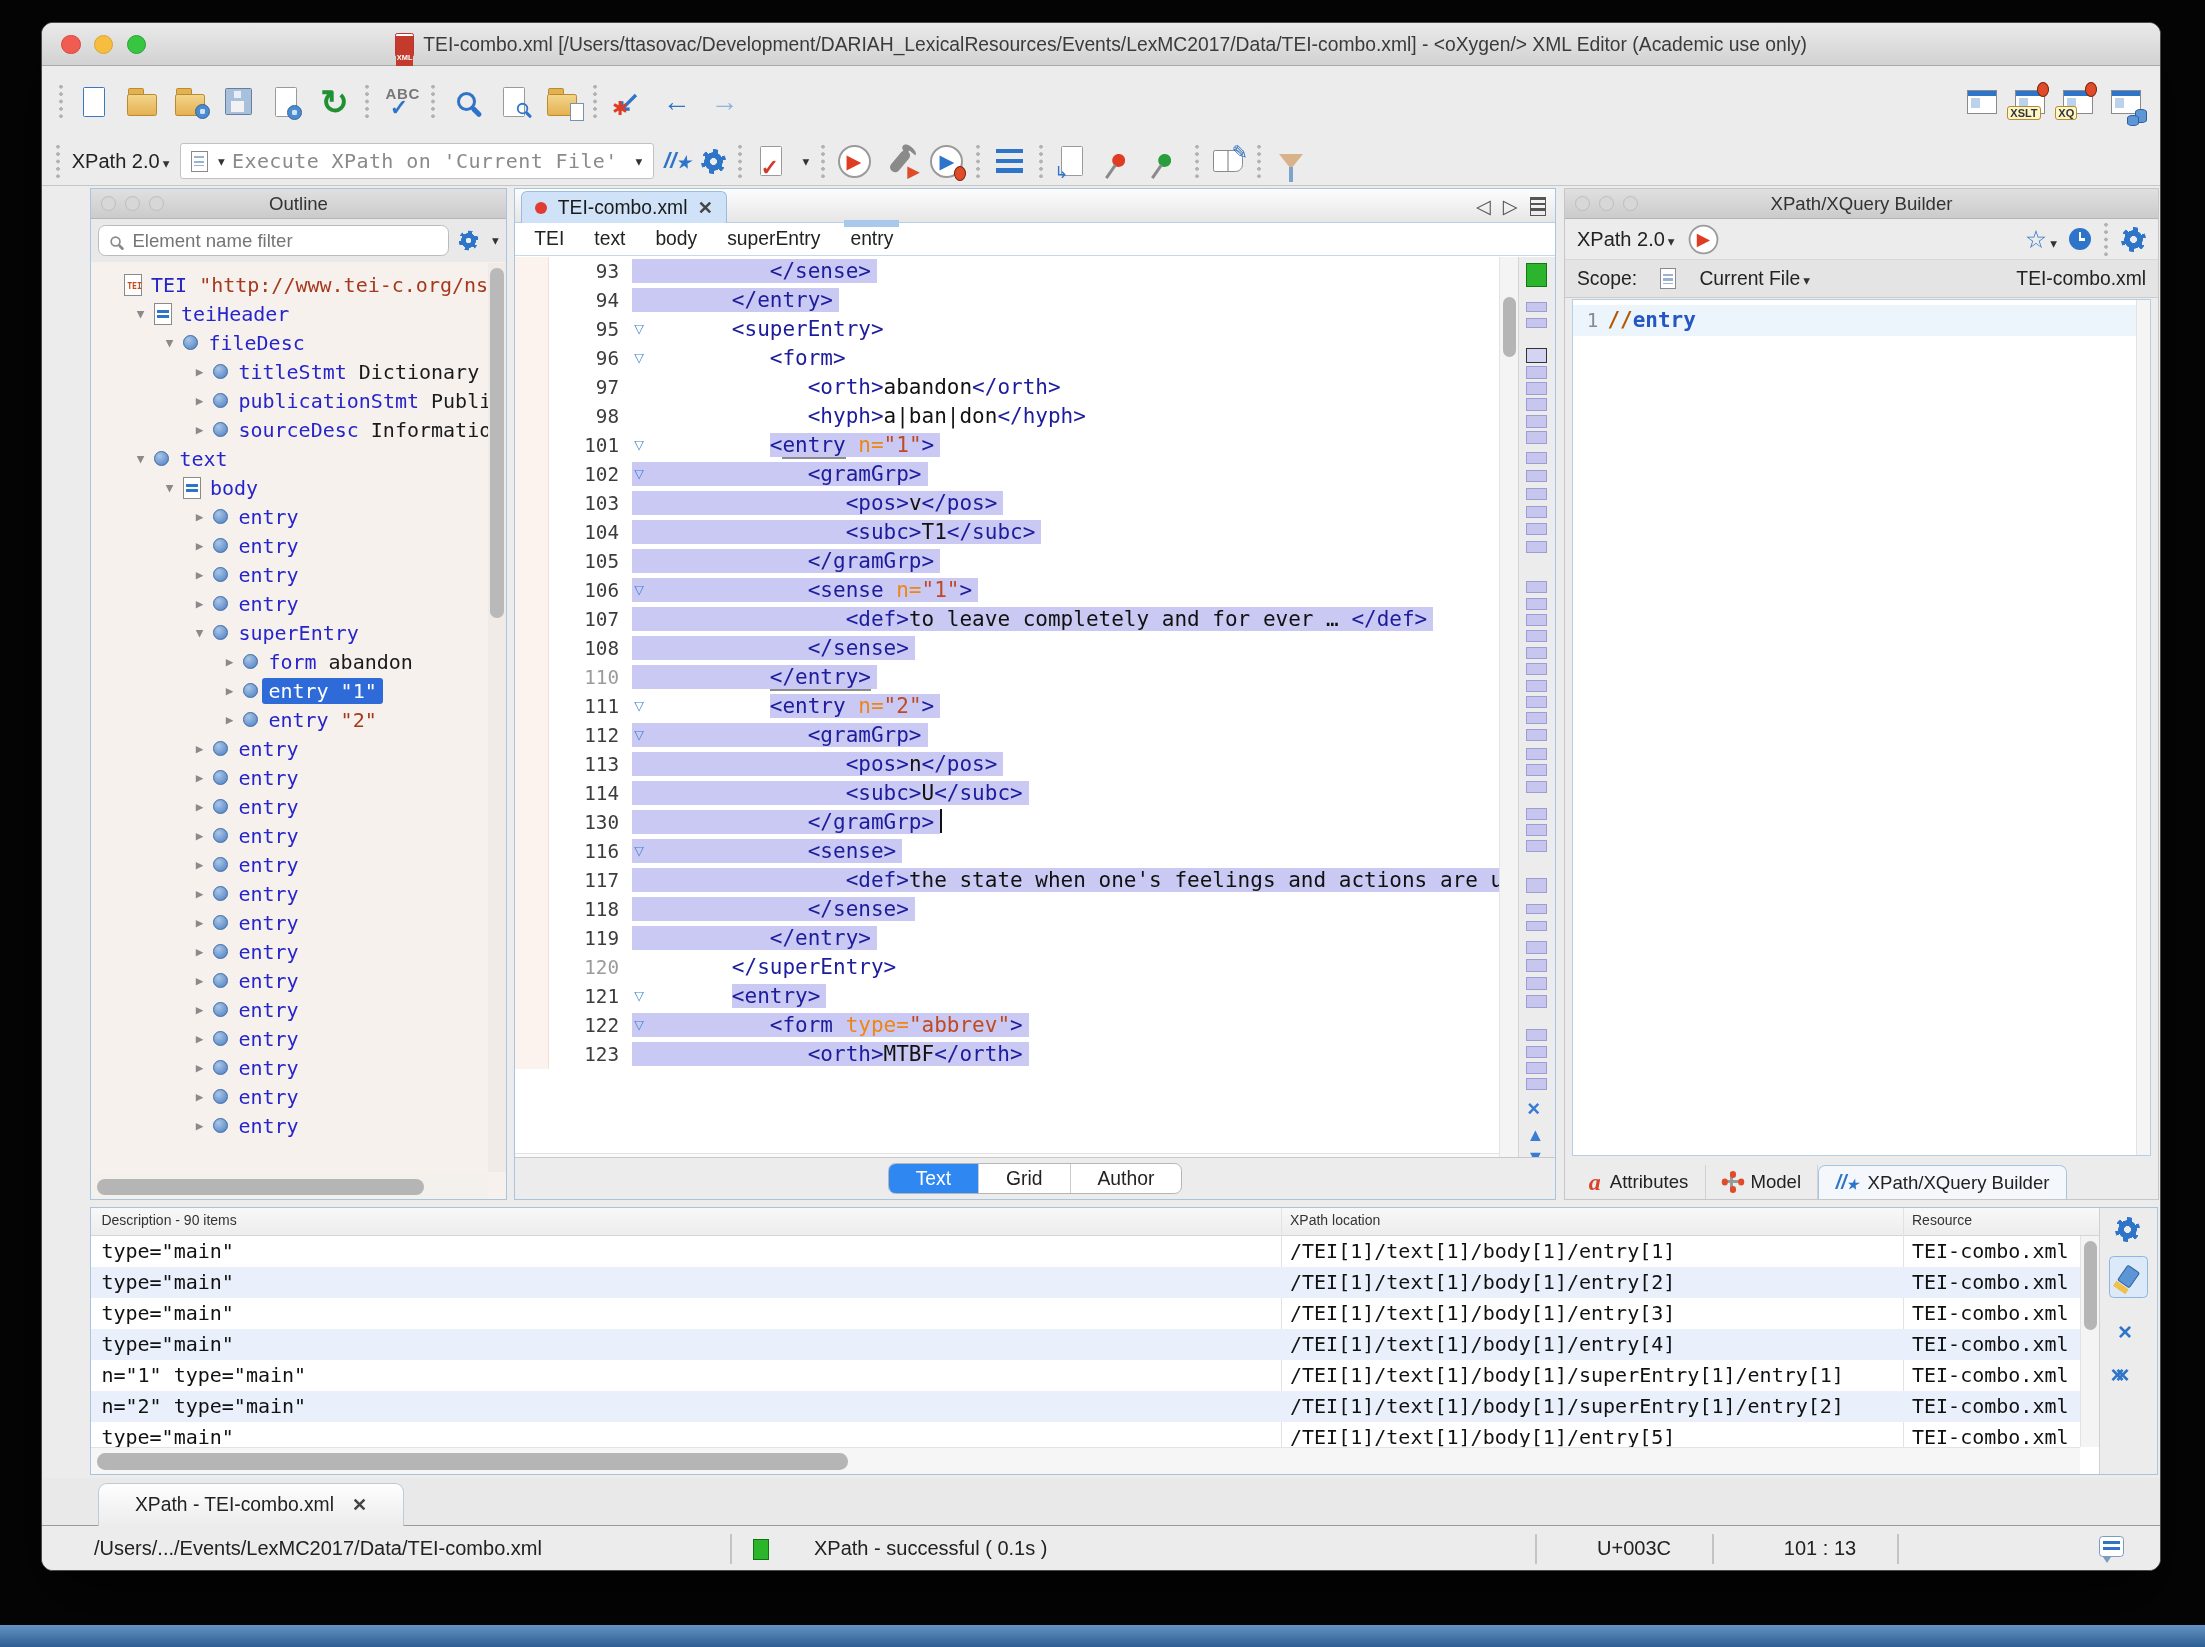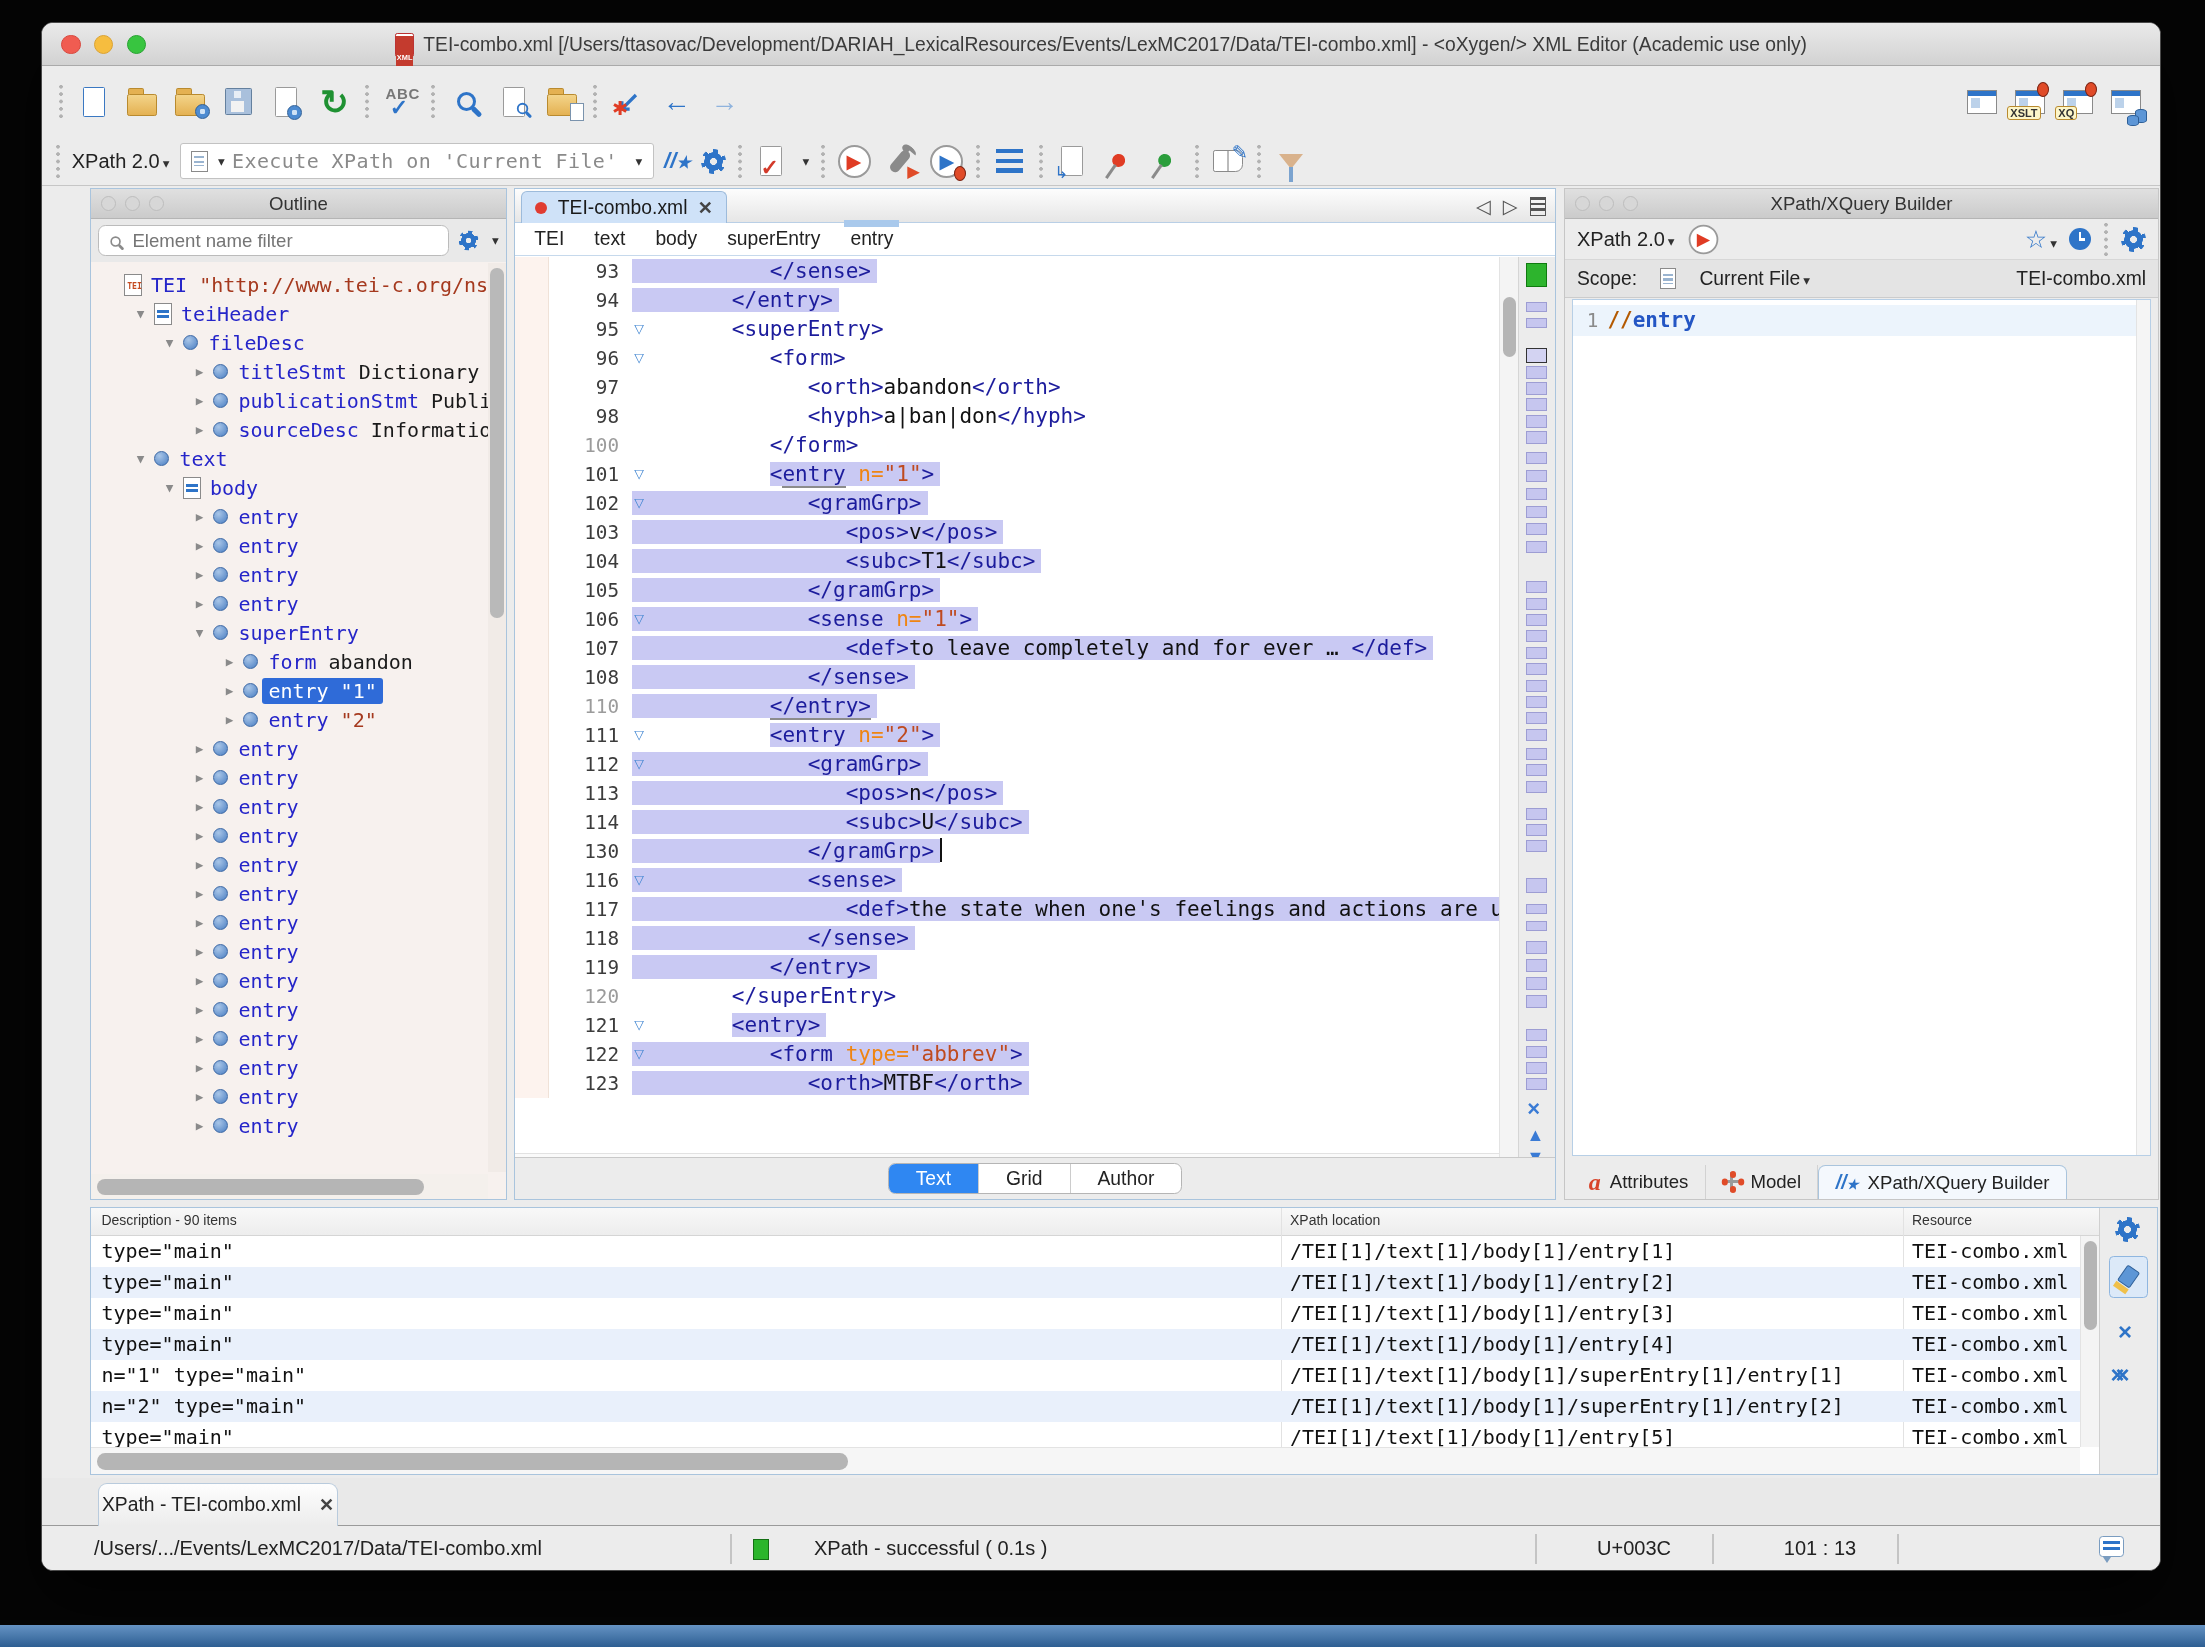--- a/index.html
+++ b/index.html
@@ -235,21 +235,21 @@
   .brush::after { content:""; position:absolute; left:-0.7px; bottom:-7.4px; width:15px; height:6px; background:#f0c04a; }
   .res-x  { position:absolute; left:18px; top:110px; color:#2e74c8; font-size:24px; font-weight:bold; }
   .res-xx { position:absolute; left:10.4px; top:153px; color:#2e74c8; font-size:24px; font-weight:bold; letter-spacing:-9px; }
   .res-vscroll { position:absolute; right:58px; top:28px; width:19.3px; bottom:27px; background:#f4f4f4; border-left:0.7px solid #e3e3e3; }
   .res-vscroll .thumb { position:absolute; left:3px; top:4.5px; width:13.4px; height:89px; background:#b5b5b5; border-radius:6.7px; }
   .res-hscroll { position:absolute; left:0; bottom:0; right:77px; height:27px; background:#f6f6f6; border-top:0.7px solid #e3e3e3; }
   .res-hscroll .thumb { position:absolute; left:6px; top:4.5px; width:751px; height:17px; background:#b5b5b5; border-radius:8.2px; }
 
   
   .bottomtabs { position:absolute; left:0; top:1455px; width:100%; height:48px; background:#e9e9e9; border-bottom:1.5px solid #9a9a9a; }
-  .btab { position:absolute; left:56px; top:4.5px; height:43px; padding:0 3px; background:linear-gradient(#fefefe,#ececec);
+  .btab { position:absolute; left:56px; top:4.5px; height:43px; padding:0 36px; background:linear-gradient(#fefefe,#ececec);
     border:1.5px solid #b9cbdd; border-bottom:none; border-radius:9px 9px 0 0; font-size:19.3px; color:#222;
     display:flex; align-items:center; gap:18px; }
   .btab .closex { color:#444; font-size:18px; font-weight:bold; }
   .statusbar { position:absolute; left:0; top:1504px; width:100%; height:45px; background:#ececec; font-size:20px; color:#222; }
   .statusbar .sdiv { position:absolute; top:7.4px; width:1.5px; height:30px; background:#c4c4c4; }
   .st-path { position:absolute; left:52px; top:10.4px; }
   .st-green { position:absolute; left:711px; top:12px; width:16.4px; height:21px; background:#2bb52b; border:1.5px solid #147014; }
   .st-xpath { position:absolute; left:740px; top:10.4px;margin-left:32px; }
   .st-uni { position:absolute; left:1525px; top:10.4px; width:134px; text-align:center; }
   .st-pos { position:absolute; left:1711px; top:10.4px; width:134px; text-align:center; }
@@ -642,27 +642,20 @@
             <span class="lnum">97</span>
           </div>
           <pre class="code-text"><span class="c-w">            </span><span class="c-t">&lt;orth&gt;</span><span class="c-x">abandon</span><span class="c-t">&lt;/orth&gt;</span></pre>
         </div>
         <div class="code-row">
           <div class="gutter">
             <div class="gutter-band"></div>
             <span class="lnum">98</span>
           </div>
           <pre class="code-text"><span class="c-w">            </span><span class="c-t">&lt;hyph&gt;</span><span class="c-x">a|ban|don</span><span class="c-t">&lt;/hyph&gt;</span></pre>
-        </div>
-        <div class="code-row">
-          <div class="gutter">
-            <div class="gutter-band"></div>
-            <span class="lnum graynum">100</span>
-          </div>
-          <pre class="code-text"><span class="c-w">         </span><span class="c-t">&lt;/form&gt;</span></pre>
         </div>
         <div class="code-row">
           <div class="gutter">
             <div class="gutter-band"></div>
             <span class="lnum">101</span>
             <span class="fold">▽</span>
           </div>
           <pre class="code-text"><span class="c-w">         </span><span class="hl"><span class="c-t">&lt;</span><span class="c-tu">entry</span><span class="c-a"> n=</span><span class="c-v">"1"</span><span class="c-t">&gt;</span></span></pre>
         </div>
         <div class="code-row">

